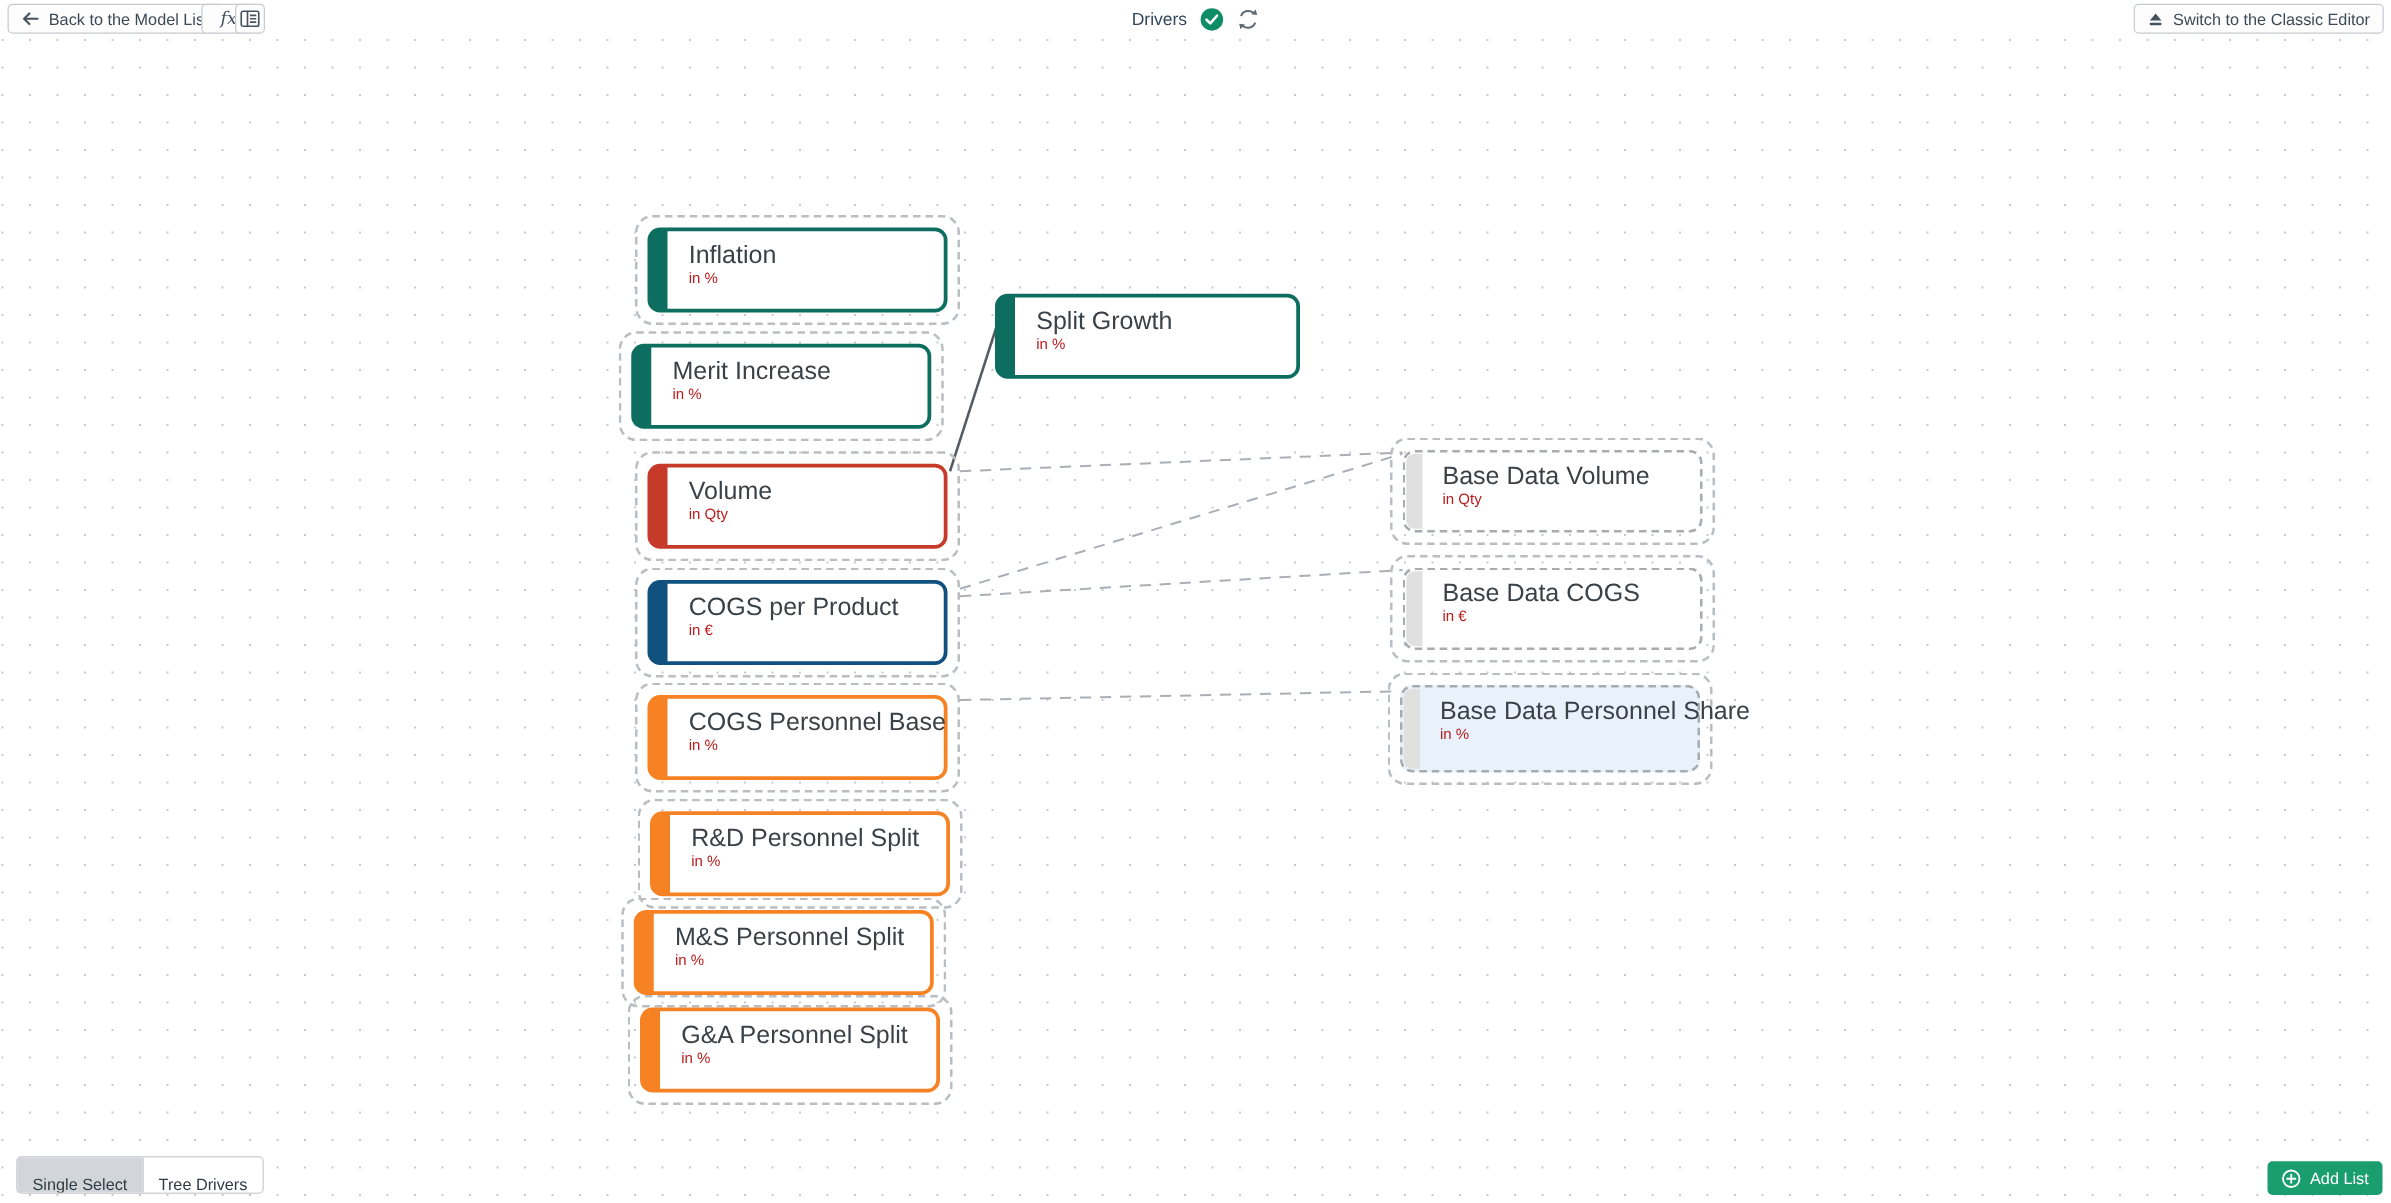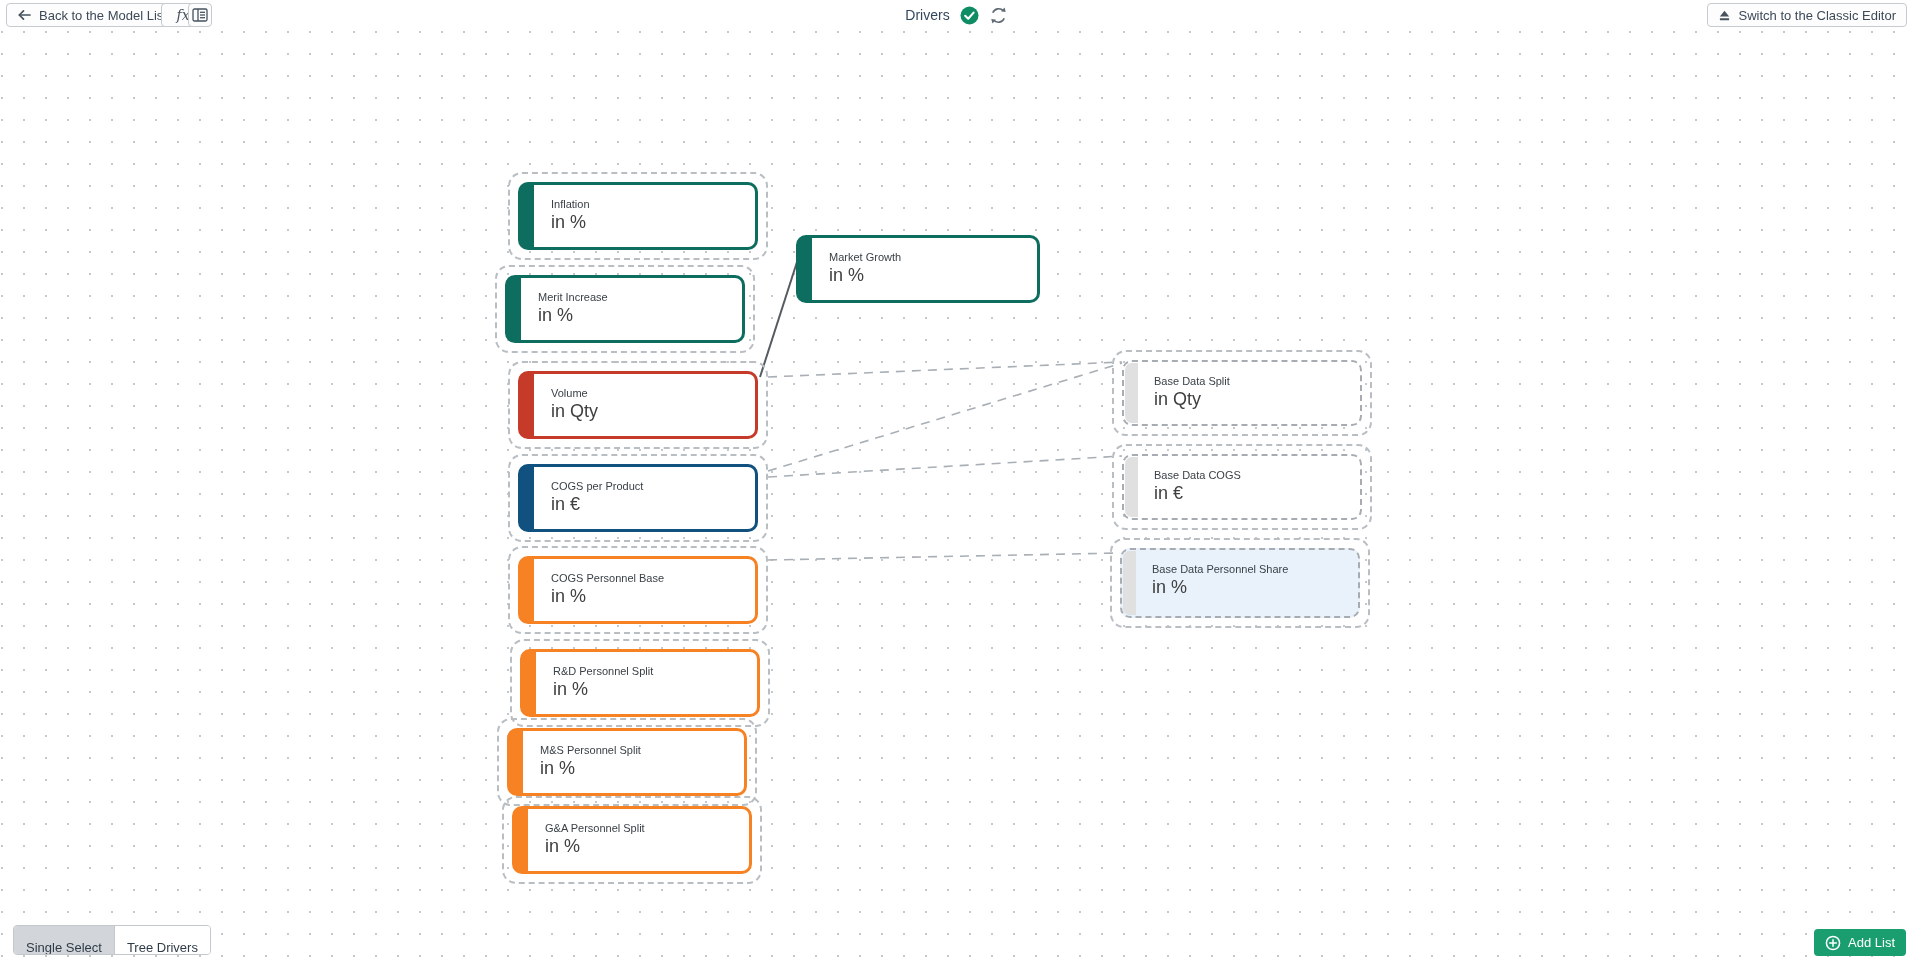--- a/index.html
+++ b/index.html
@@ -56,22 +56,22 @@
   .node {
     position: relative; width: 240px; height: 68px;
     background: #ffffff; border: 3px solid; border-radius: 10px;
     padding: 10px 10px 0 30px; cursor: pointer; z-index: 3;
   }
   .node.free { position: absolute; }
   .node::before {
     content: ""; position: absolute; left: -1px; top: -1px; bottom: -1px; width: 14px;
     border-radius: 7px 0 0 7px;
   }
-  .node-title { font-size: 11px; color: #3a4147; line-height: 18px; white-space: nowrap; }
-  .node-sub   { font-size: 18px; color: #404040; line-height: 16px; margin-top: 1px; }
+  .node-title { font-size: 20px; color: #3a4147; line-height: 18px; white-space: nowrap; }
+  .node-sub   { font-size: 12px; color: #b91c1c; line-height: 16px; margin-top: 1px; }
 
   .teal   { border-color: #0d6e5f; }  .teal::before   { background: #0d6e5f; }
   .red    { border-color: #c63a2a; }  .red::before    { background: #c63a2a; }
   .blue   { border-color: #10517f; }  .blue::before   { background: #10517f; }
   .orange { border-color: #f78223; }  .orange::before { background: #f78223; }
 
   .node.base {
     border: 2px dashed #a6acb1; background: #ffffff; height: 66px;
   }
   .node.base::before {
@@ -245,27 +245,27 @@
   </div>
 
   <div class="sel s-ga">
     <div class="node orange">
       <div class="node-title">G&amp;A Personnel Split</div>
       <div class="node-sub">in %</div>
     </div>
   </div>
 
   <div class="node teal free n-market">
-    <div class="node-title">Market Growth</div>
+    <div class="node-title">Split Growth</div>
     <div class="node-sub">in %</div>
   </div>
 
   <div class="sel s-bvolume">
     <div class="node base">
-      <div class="node-title">Base Data Split</div>
+      <div class="node-title">Base Data Volume</div>
       <div class="node-sub">in Qty</div>
     </div>
   </div>
 
   <div class="sel s-bcogs">
     <div class="node base">
       <div class="node-title">Base Data COGS</div>
       <div class="node-sub">in €</div>
     </div>
   </div>

